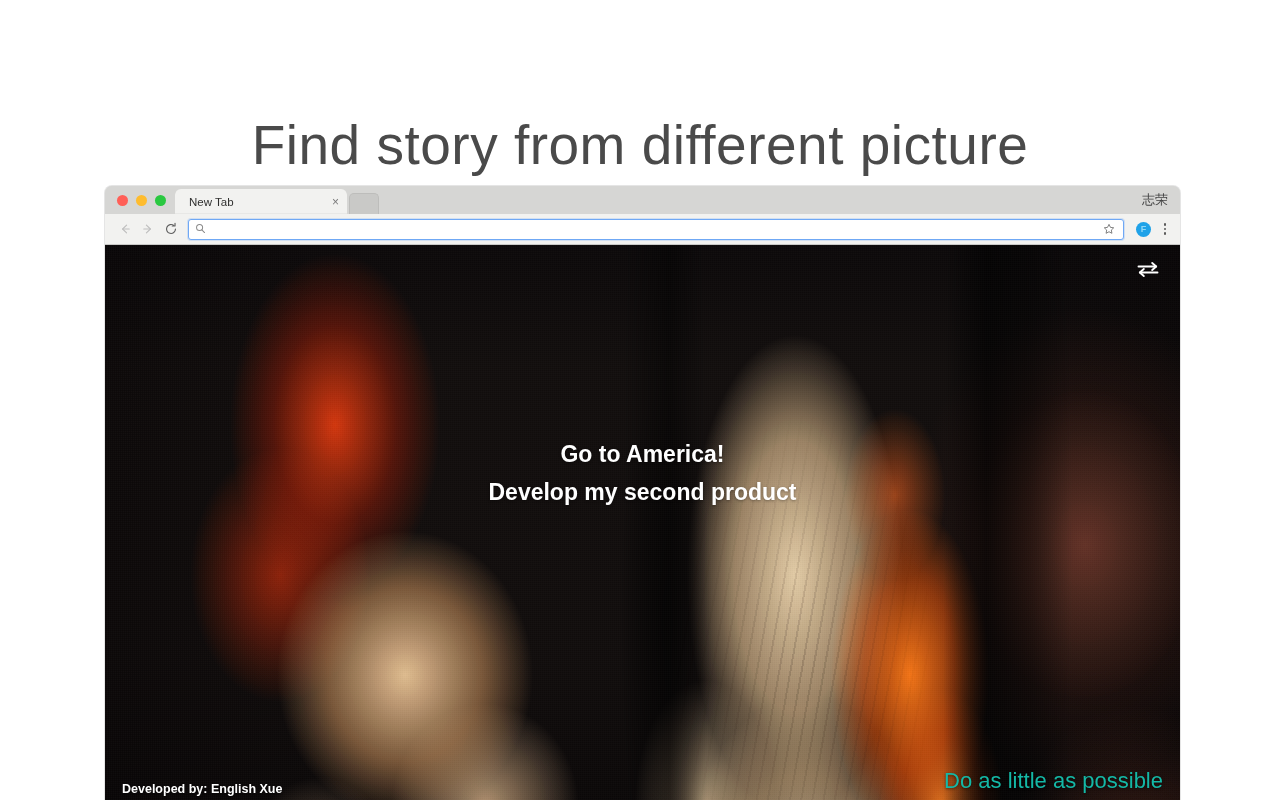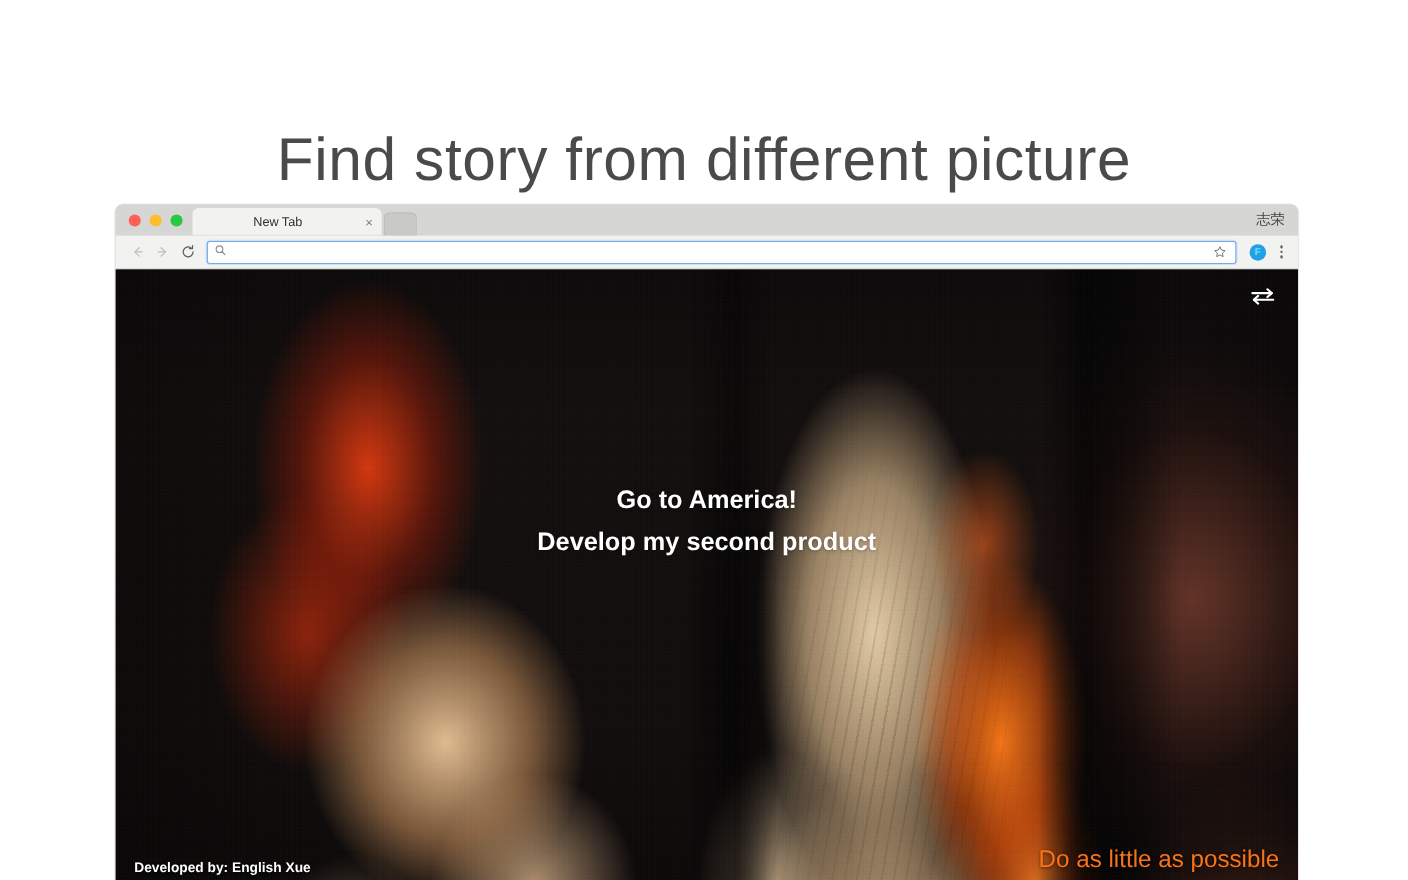--- a/index.html
+++ b/index.html
@@ -74,21 +74,20 @@
     position: relative;
     height: 25px;
     display: flex;
     align-items: center;
     background: #f2f2f0;
     border-top-left-radius: 6px;
     border-top-right-radius: 6px;
     padding: 0 8px 0 14px;
     min-width: 150px;
     box-shadow: 0 -0.5px 0 rgba(0,0,0,0.08) inset;
-    text-align: center;
   }
   .tab .tab-title {
     font-size: 11.5px;
     color: #30302f;
     white-space: nowrap;
     flex: 1;
   }
   .tab .tab-close {
     font-size: 12px;
     color: #7b7b7b;
@@ -288,21 +287,21 @@
     font-weight: bold;
     color: #ffffff;
     text-shadow: 0 1px 2px rgba(0,0,0,0.55);
   }
 
   .quote {
     position: absolute;
     right: 17px;
     bottom: 6px;
     font-size: 22px;
-    color: #f97316;
+    color: #14b8a6;
     text-shadow: 0 1px 3px rgba(0,0,0,0.5);
     white-space: nowrap;
   }
 </style>
 </head>
 <body>
 
 <div id="root">
 
   <h1 class="page-heading">Find story from different picture</h1>

